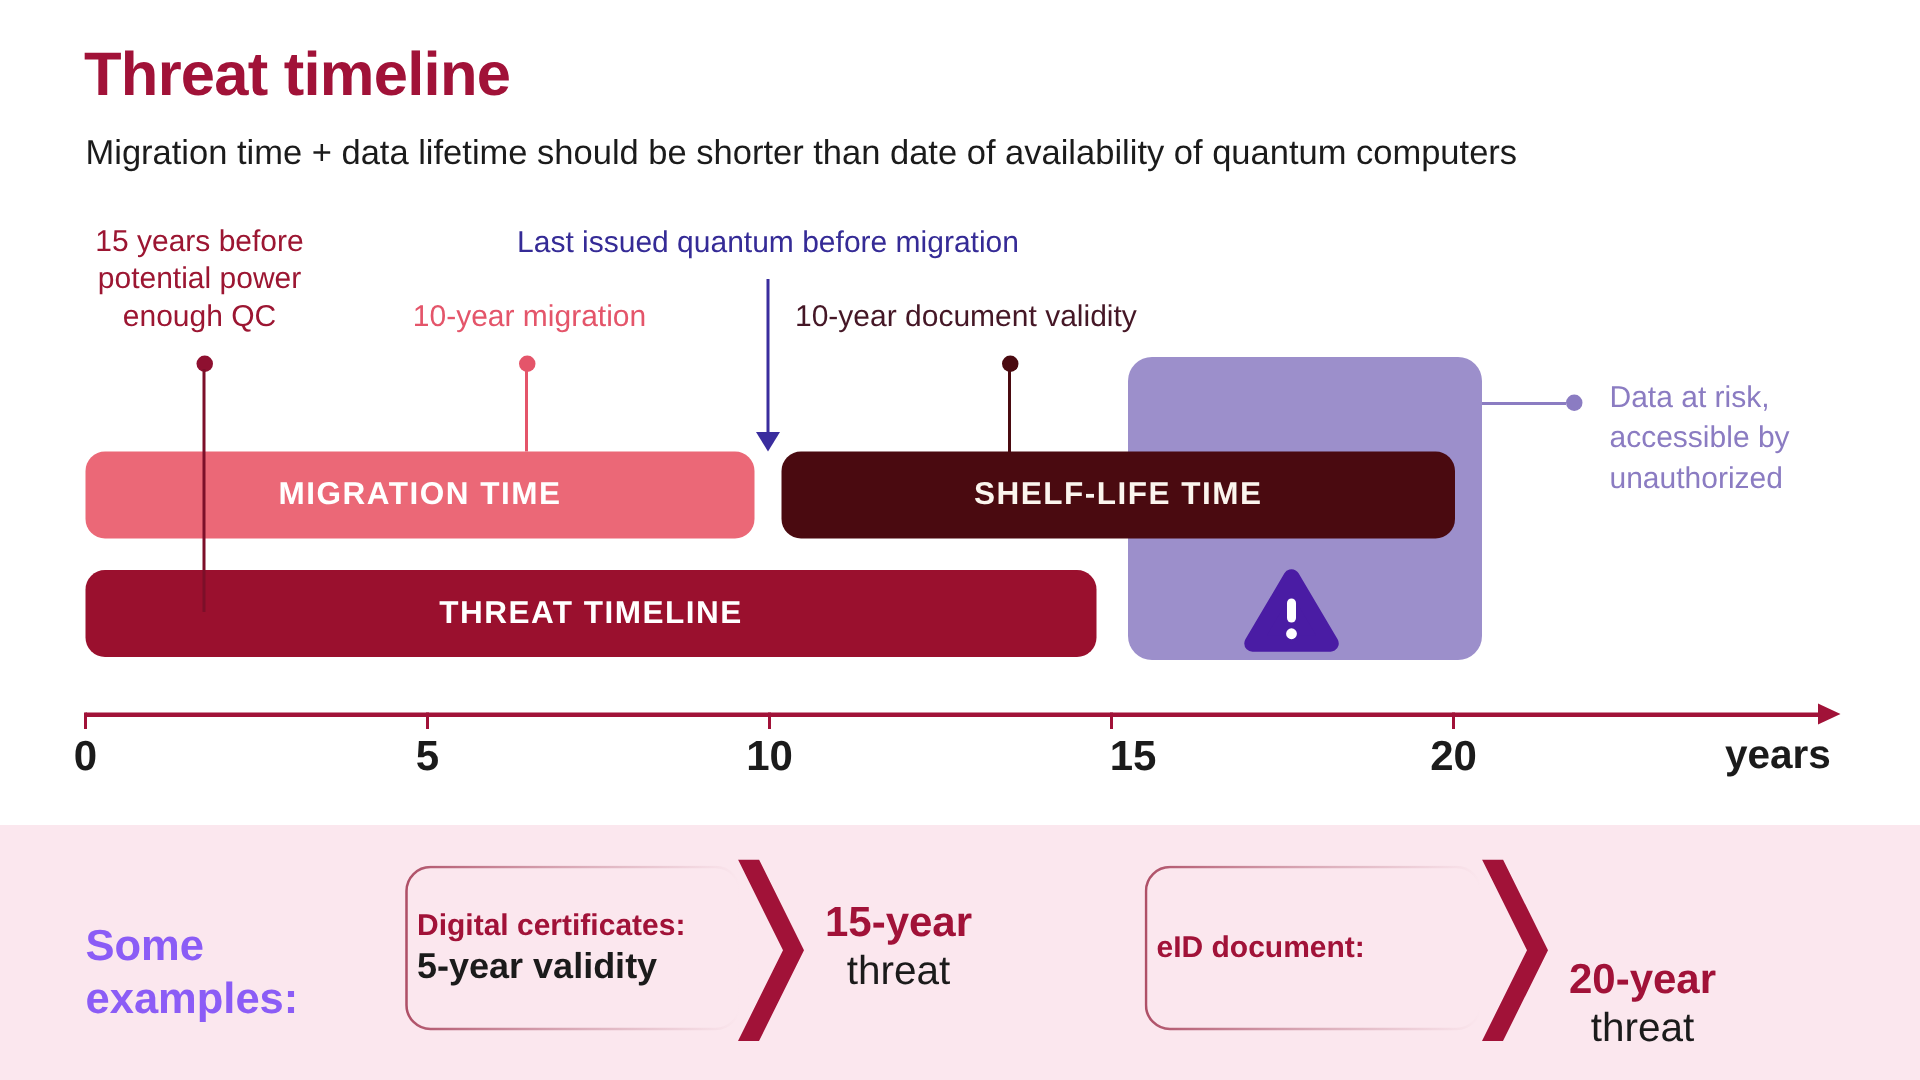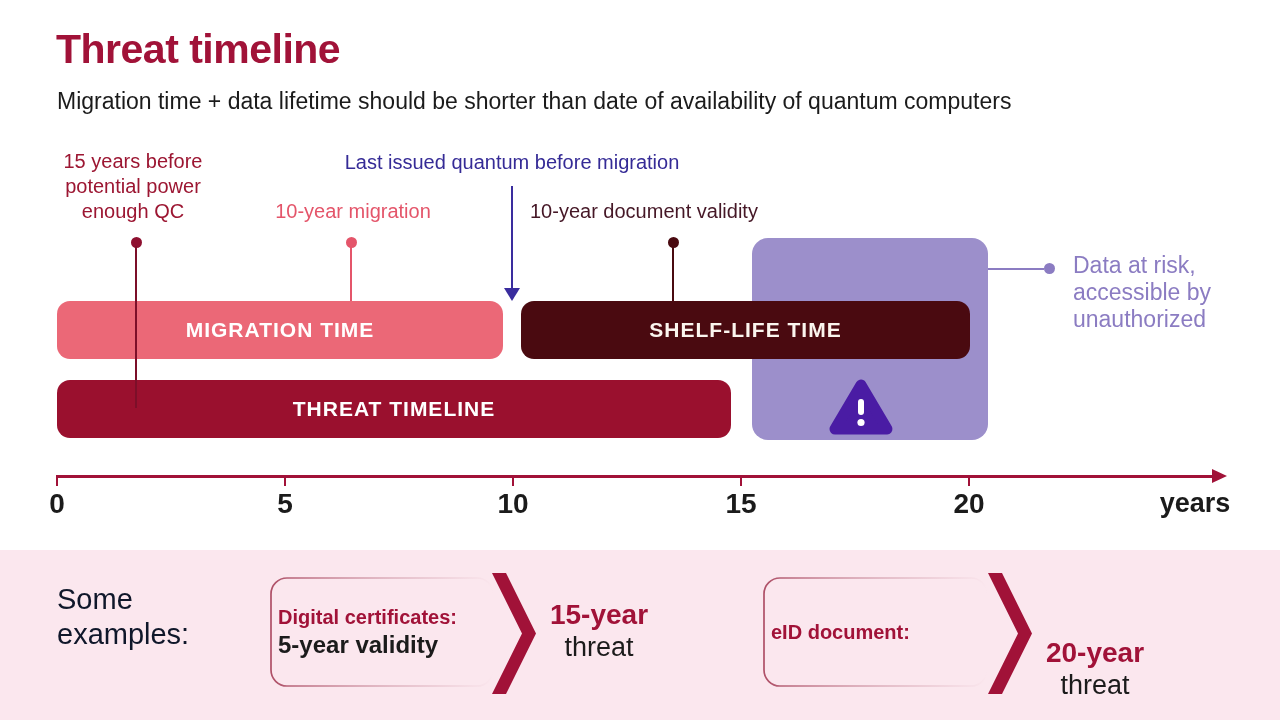--- a/index.html
+++ b/index.html
@@ -38,33 +38,33 @@
   
   .bar{height:58px;border-radius:13px;display:flex;align-items:center;justify-content:center;
        color:#fff;font-weight:700;font-size:21px;letter-spacing:1px;}
   #bar-migration{left:57px;top:301px;width:446px;background:#EB6877;z-index:2;}
   #bar-shelf{left:521px;top:301px;width:449px;background:#4A0A10;z-index:2;color:#FBF5EE;}
   #bar-threat{left:57px;top:380px;width:674px;background:#9A102E;z-index:2;}
 
   
   #risk-line{left:988px;top:268px;width:56px;height:2px;background:#8B7CC2;}
   #risk-dot{left:1044px;top:263px;background:#8B7CC2;}
-  #risk-label{left:1073px;top:252px;width:170px;font-size:23px;line-height:27px;color:#8B7CC2;}
+  #risk-label{left:1073px;top:252px;width:170px;font-size:20px;line-height:27px;color:#8B7CC2;}
 
   
   #axis-line{left:57px;top:475px;width:1158px;height:2.5px;background:#A11238;}
   #axis-arrow{left:1212px;top:469px;width:0;height:0;border-top:7px solid transparent;
               border-bottom:7px solid transparent;border-left:15px solid #A11238;}
   .tick{top:475px;width:2px;height:11px;background:#A11238;}
   .tick-label{top:488px;width:60px;text-align:center;font-size:28px;font-weight:600;color:#1B1B1B;}
-  #axis-unit{left:1150px;top:488px;width:90px;text-align:center;font-size:27px;font-weight:600;color:#1B1B1B;}
+  #axis-unit{left:1150px;top:488px;width:90px;text-align:left;font-size:27px;font-weight:600;color:#1B1B1B;}
 
   
   #examples-panel{left:0;top:550px;width:1280px;height:170px;background:#FBE7EE;}
-  #examples-heading{left:57px;top:582px;font-size:29px;font-weight:400;line-height:35px;color:#0f172a;}
+  #examples-heading{left:57px;top:614px;font-size:29px;font-weight:700;line-height:35px;color:#8b5cf6;}
   .card-border{pointer-events:none;}
   .card-content{display:flex;flex-direction:column;align-items:flex-start;justify-content:center;
                 height:109px;text-align:center;}
   .card-title{font-size:20px;font-weight:600;color:#A11238;line-height:26px;}
   .card-validity{font-size:24px;font-weight:700;color:#1B1B1B;line-height:30px;}
   #card1-content{left:278px;top:577px;width:230px;}
   #card2-content{left:771px;top:577px;width:230px;}
   .threat-block{top:599px;width:124px;text-align:center;}
   .threat-value{font-size:28px;font-weight:700;color:#A11238;line-height:32px;}
   .threat-word{font-size:27px;color:#1B1B1B;line-height:32px;}
@@ -119,21 +119,21 @@
   <div class="abs" id="axis-line"></div>
   <div class="abs" id="axis-arrow"></div>
   <div class="abs tick" style="left:56px;"></div>
   <div class="abs tick" style="left:284px;"></div>
   <div class="abs tick" style="left:512px;"></div>
   <div class="abs tick" style="left:740px;"></div>
   <div class="abs tick" style="left:968px;"></div>
   <div class="abs tick-label" style="left:27px;">0</div>
   <div class="abs tick-label" style="left:255px;">5</div>
   <div class="abs tick-label" style="left:483px;">10</div>
-  <div class="abs tick-label" style="left:711px;">15</div>
+  <div class="abs tick-label" style="left:711px;text-align:right;">15</div>
   <div class="abs tick-label" style="left:939px;">20</div>
   <div class="abs" id="axis-unit">years</div>
 
   <div class="abs" id="examples-panel"></div>
   <div class="abs" id="examples-heading">
     <div>Some</div>
     <div>examples:</div>
   </div>
 
   <svg class="abs card-border" style="left:270px;top:577px;" width="225" height="111">

